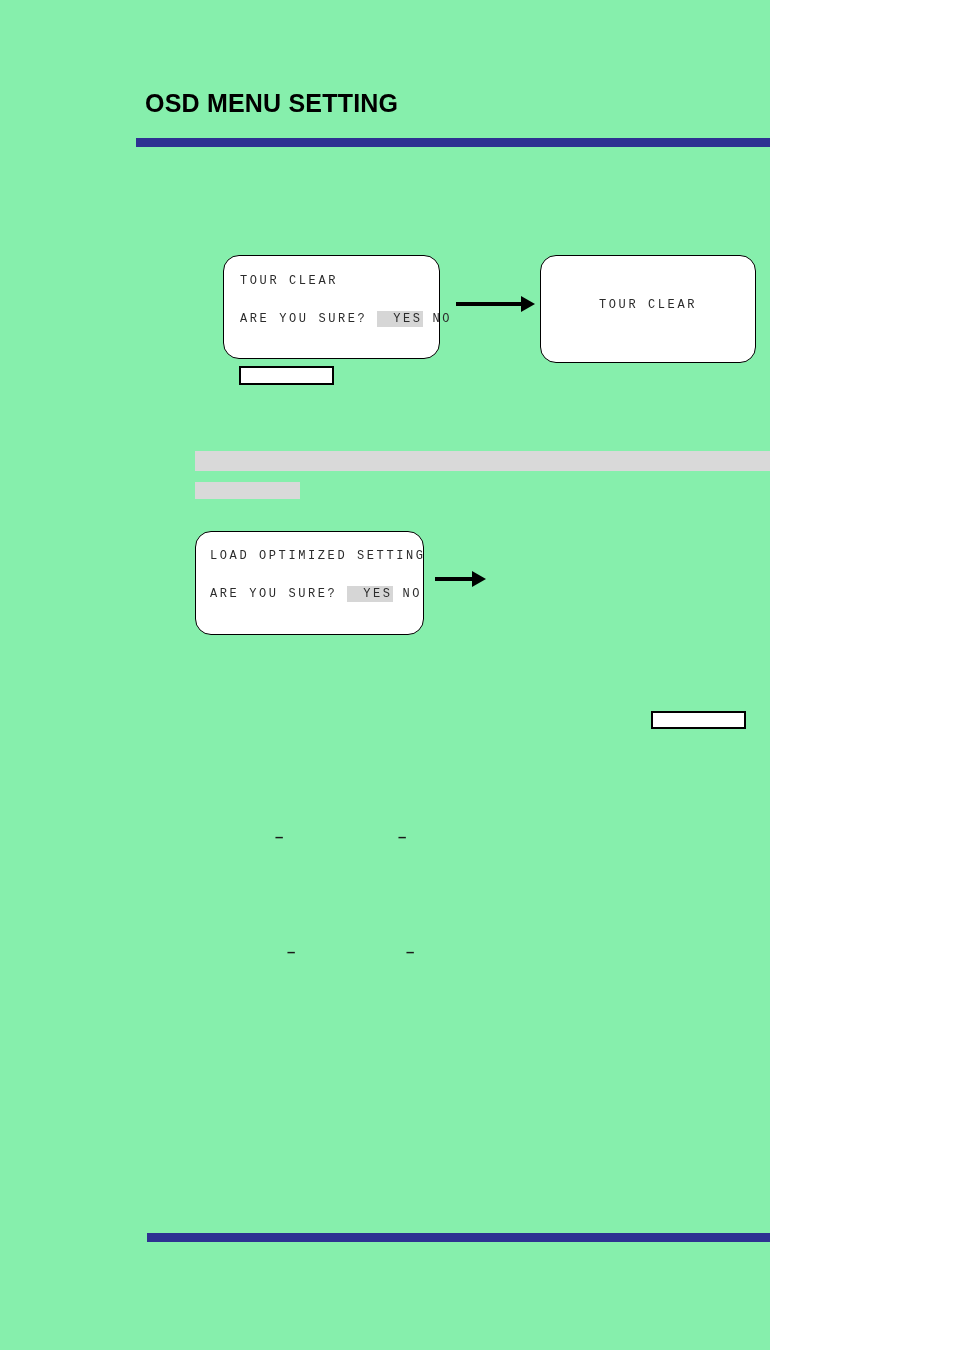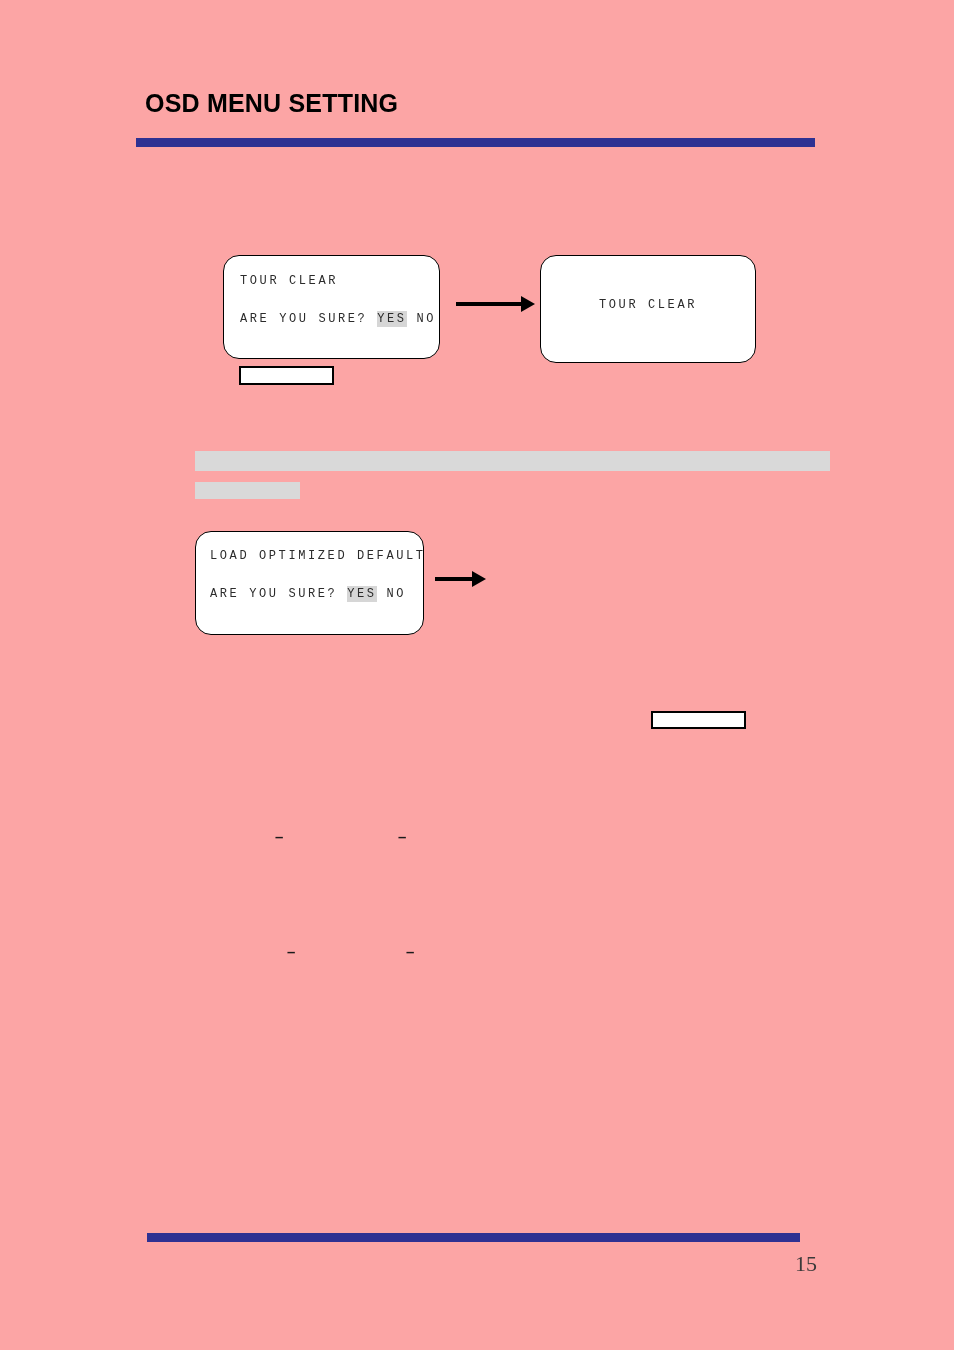--- a/index.html
+++ b/index.html
@@ -7,23 +7,23 @@
     margin: 0;
     padding: 0;
     background: #ffffff;
   }
   body {
     font-family: "Liberation Sans", sans-serif;
     color: #000000;
   }
   #page {
     position: relative;
-    width: 954px;
+    width: 770px;
     height: 1350px;
-    background: #fca5a5;
+    background: #86efac;
     overflow: hidden;
   }
 
   
   .page-title {
     position: absolute;
     left: 145px;
     top: 89px;
     font-family: "Liberation Sans", sans-serif;
     font-size: 25px;
@@ -58,21 +58,21 @@
     white-space: nowrap;
   }
   .osd-line.centered {
     left: 0;
     right: 0;
     text-align: center;
   }
   .hl {
     background: #d6d6d6;
     color: #2b2b2b;
-    padding: 1px 0 1px 0;
+    padding: 1px 0 1px 16px;
   }
 
   
   .arrow {
     position: absolute;
     height: 4px;
     background: #000000;
   }
   .arrow::after {
     content: "";
@@ -157,21 +157,21 @@
 
   <div class="osd-box" style="left:540px; top:255px; width:216px; height:108px;">
     <div class="osd-line centered" style="top:42px;">TOUR CLEAR</div>
   </div>
 
   <div class="gray-bar" style="left:195px; top:451px; width:635px; height:20px;"></div>
 
   <div class="gray-bar" style="left:195px; top:482px; width:105px; height:17px;"></div>
 
   <div class="osd-box" style="left:195px; top:531px; width:229px; height:104px;">
-    <div class="osd-line" style="left:14px; top:17px;">LOAD OPTIMIZED DEFAULT</div>
+    <div class="osd-line" style="left:14px; top:17px;">LOAD OPTIMIZED SETTING</div>
     <div class="osd-line" style="left:14px; top:55px;"><span>ARE YOU SURE?</span><span>&nbsp;</span><span class="hl">YES</span><span>&nbsp;</span><span>NO</span></div>
   </div>
 
   <div class="arrow" style="left:435px; top:577px; width:38px;"></div>
 
 
   <div class="empty-rect" style="left:651px; top:711px; width:95px; height:18px;"></div>
 
 
   <div class="dash-mark" style="left:275px; top:829px;">–</div>

